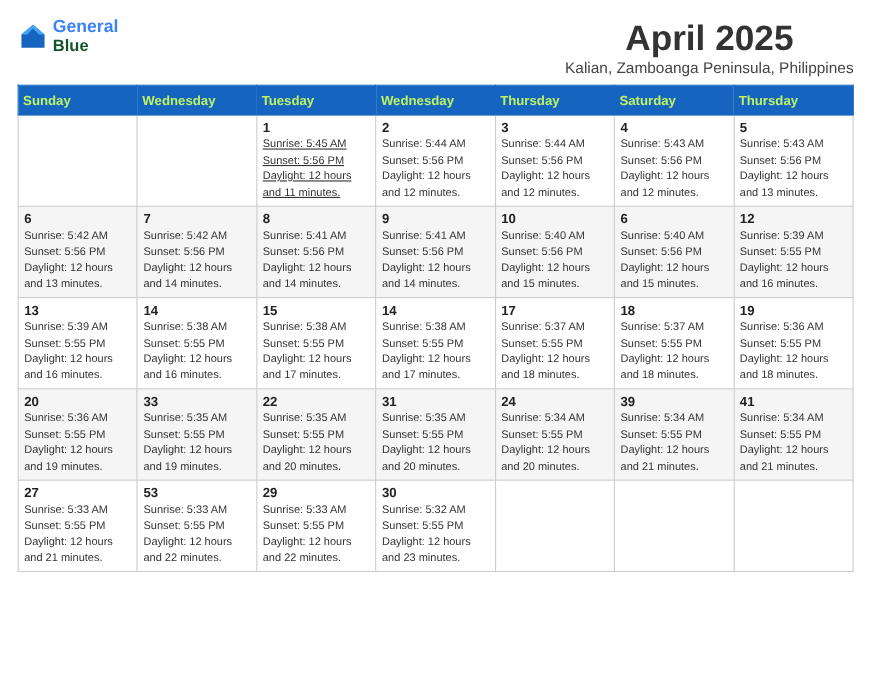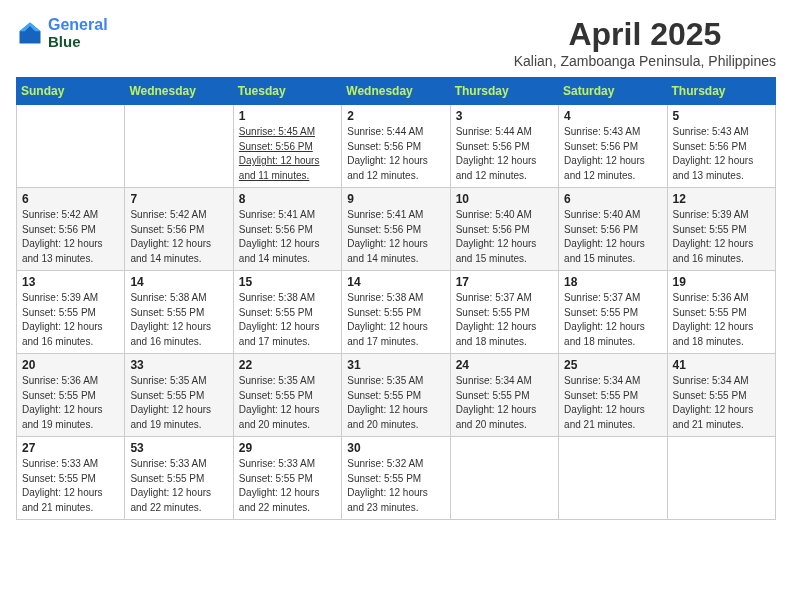--- a/index.html
+++ b/index.html
@@ -296,21 +296,21 @@
 and 20 minutes.</div>
         </td>
         <td>
           <div class="day-number">24</div>
           <div class="day-info" style="white-space: pre-line;">Sunrise: 5:34 AM
 Sunset: 5:55 PM
 Daylight: 12 hours
 and 20 minutes.</div>
         </td>
         <td>
-          <div class="day-number">25</div>
+          <div class="day-number">39</div>
           <div class="day-info" style="white-space: pre-line;">Sunrise: 5:34 AM
 Sunset: 5:55 PM
 Daylight: 12 hours
 and 21 minutes.</div>
         </td>
         <td>
           <div class="day-number">41</div>
           <div class="day-info" style="white-space: pre-line;">Sunrise: 5:34 AM
 Sunset: 5:55 PM
 Daylight: 12 hours

